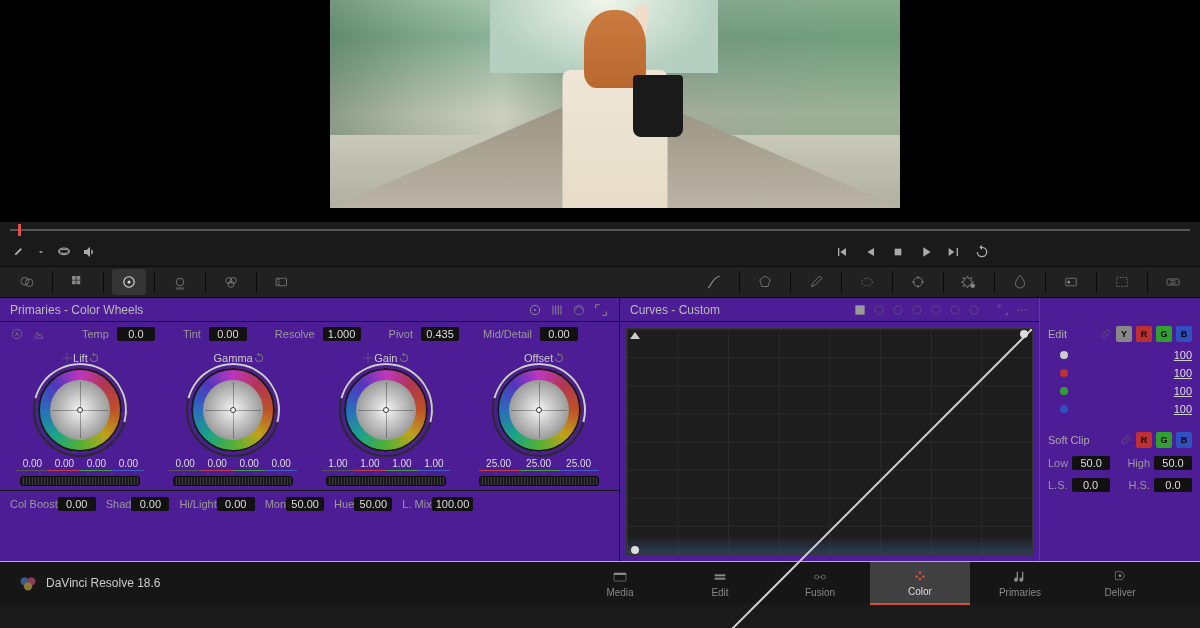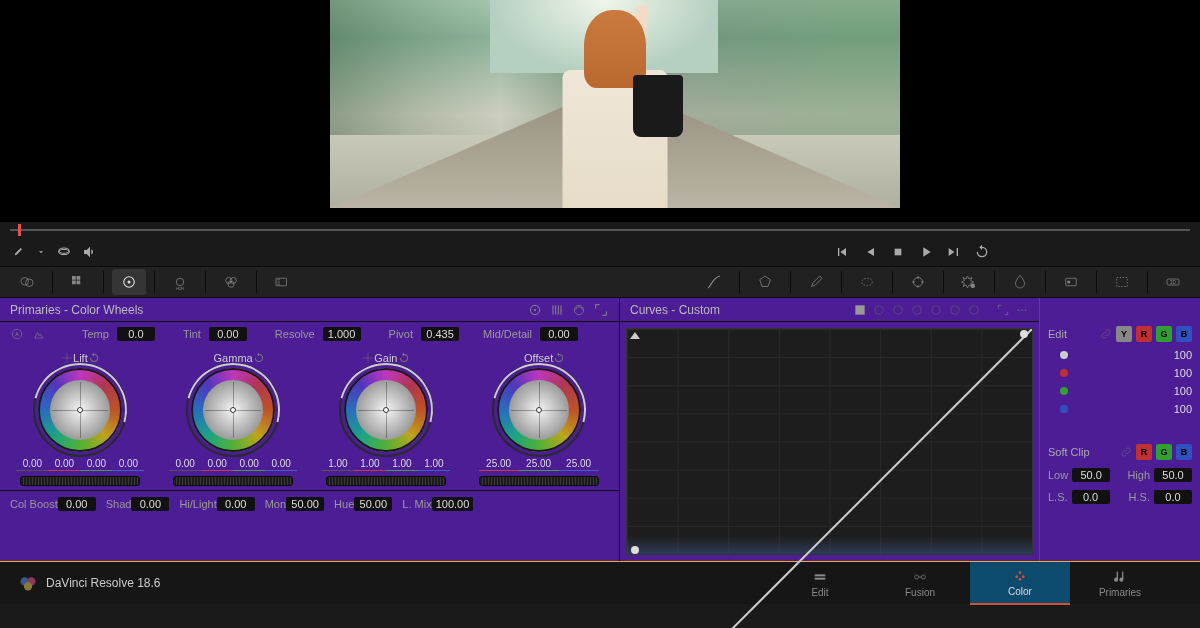--- a/index.html
+++ b/index.html
@@ -80,33 +80,33 @@
 
 
 .edit-row { display:flex; align-items:center; gap:4px; padding:4px 8px; font-size:11px; }
 .chan-btn { width:16px; height:16px; display:flex; align-items:center; justify-content:center; border-radius:2px; font-size:9px; font-weight:bold; cursor:pointer; color:#000; }
 .chan-Y { background:#888; color:#000; }
 .chan-R { background:#c03030; }
 .chan-G { background:#30a030; }
 .chan-B { background:#3050c0; }
 .chan-dot { width:8px; height:8px; border-radius:50%; }
 .chan-dot.w { background:#ccc; } .chan-dot.r { background:#c03030; } .chan-dot.g { background:#30a030; } .chan-dot.b { background:#3050c0; }
-.chan-line { display:flex; align-items:center; gap:24px; padding:3px 8px 3px 20px; }
+.chan-line { display:flex; align-items:center; gap:24px; padding:3px 8px 3px 20px;text-decoration:underline; }
 .chan-val { margin-left:auto; font-size:11px; color:#ddd; }
 .sect-label { color:#aaa; font-size:11px; }
 .link-ic { width:12px; height:12px; fill:#777; }
 
 
 .bottom-nav { height:43px; background:#161616; display:flex; align-items:center; border-top:1px solid #eab308; }
 .app-badge { display:flex; align-items:center; gap:8px; padding:0 18px; }
 .app-logo { width:20px; height:20px; }
 .app-name { font-size:12px; color:#ccc; font-weight:500; }
 .nav-items { display:flex; margin-left:auto; margin-right:30px; }
 .nav-item { width:100px; height:43px; display:flex; flex-direction:column; align-items:center; justify-content:center; gap:2px; cursor:pointer; color:#888; font-size:10px; }
-.nav-item.active { background:#0c4a6e; color:#ddd; border-bottom:2px solid #d05030; }
+.nav-item.active { background:#404040; color:#ddd; border-bottom:2px solid #d05030; }
 .nav-item svg { width:16px; height:16px; fill:#888; }
 .nav-item.active svg { fill:#ddd; }
 .nav-item.active .color-ic circle { fill:#d05030; }
 
 .curves-head-icons { display:flex; gap:5px; margin-left:auto; }
 .curves-head-icons svg { width:14px; height:14px; fill:#666; cursor:pointer; }
 .curves-head-icons .grp2 { margin-left:10px; }
 </style>
 </head>
 <body>
@@ -519,21 +519,21 @@
       </div>
     <div class="chan-line">
         <span class="chan-dot g"></span>
         <span class="chan-val">100</span>
       </div>
     <div class="chan-line">
         <span class="chan-dot b"></span>
         <span class="chan-val">100</span>
       </div>
 
-    <div class="edit-row" style="margin-top:22px">
+    <div class="edit-row" style="margin-top:10px">
       <span class="sect-label">Soft Clip</span>
       <span style="flex:1"></span>
       <svg class="link-ic" viewBox="0 0 24 24">
           <path d="M10 14a4 4 0 006 0l3-3a4 4 0 00-6-6l-1 1M14 10a4 4 0 00-6 0l-3 3a4 4 0 006 6l1-1" fill="none" stroke="#777"></path>
         </svg>
       <span class="chan-btn chan-R">R</span>
       <span class="chan-btn chan-G">G</span>
       <span class="chan-btn chan-B">B</span>
     </div>
     <div class="edit-row">
@@ -558,20 +558,27 @@
     <svg class="app-logo" viewBox="0 0 24 24">
         <circle cx="8" cy="10" r="5" fill="#3a5a8a"></circle>
         <circle cx="16" cy="10" r="5" fill="#8a3a5a"></circle>
         <circle cx="12" cy="16" r="5" fill="#8a7a3a"></circle>
       </svg>
     <span class="app-name">DaVinci Resolve 18.6</span>
   </div>
   <div class="nav-items">
     <div class="nav-item">
         <svg viewBox="0 0 24 24">
+          <rect x="3" y="6" width="18" height="12" rx="1" fill="none" stroke="#888"></rect>
+          <rect x="3" y="6" width="18" height="3" fill="#888"></rect>
+        </svg>
+        <span>Media</span>
+      </div>
+    <div class="nav-item">
+        <svg viewBox="0 0 24 24">
           <rect x="4" y="8" width="16" height="3" fill="#888"></rect>
           <rect x="4" y="13" width="16" height="3" fill="#888"></rect>
         </svg>
         <span>Edit</span>
       </div>
     <div class="nav-item">
         <svg viewBox="0 0 24 24">
           <circle cx="7" cy="12" r="3" fill="none" stroke="#888"></circle>
           <circle cx="17" cy="12" r="3" fill="none" stroke="#888"></circle>
           <path d="M10 12h4" stroke="#888"></path>
@@ -586,14 +593,21 @@
           <circle cx="12" cy="17" r="2" fill="#d0d030"></circle>
         </svg>
         <span>Color</span>
       </div>
     <div class="nav-item">
         <svg viewBox="0 0 24 24">
           <path d="M9 4v12a3 3 0 11-2-2.8V4h2zm8 0v12a3 3 0 11-2-2.8V4h2z" fill="#888"></path>
         </svg>
         <span>Primaries</span>
       </div>
+    <div class="nav-item">
+        <svg viewBox="0 0 24 24">
+          <path d="M5 4h10l4 6-4 6H5V4z" fill="none" stroke="#888"></path>
+          <circle cx="12" cy="10" r="2" fill="#888"></circle>
+        </svg>
+        <span>Deliver</span>
+      </div>
   </div>
 </div>
 
 </body></html>

